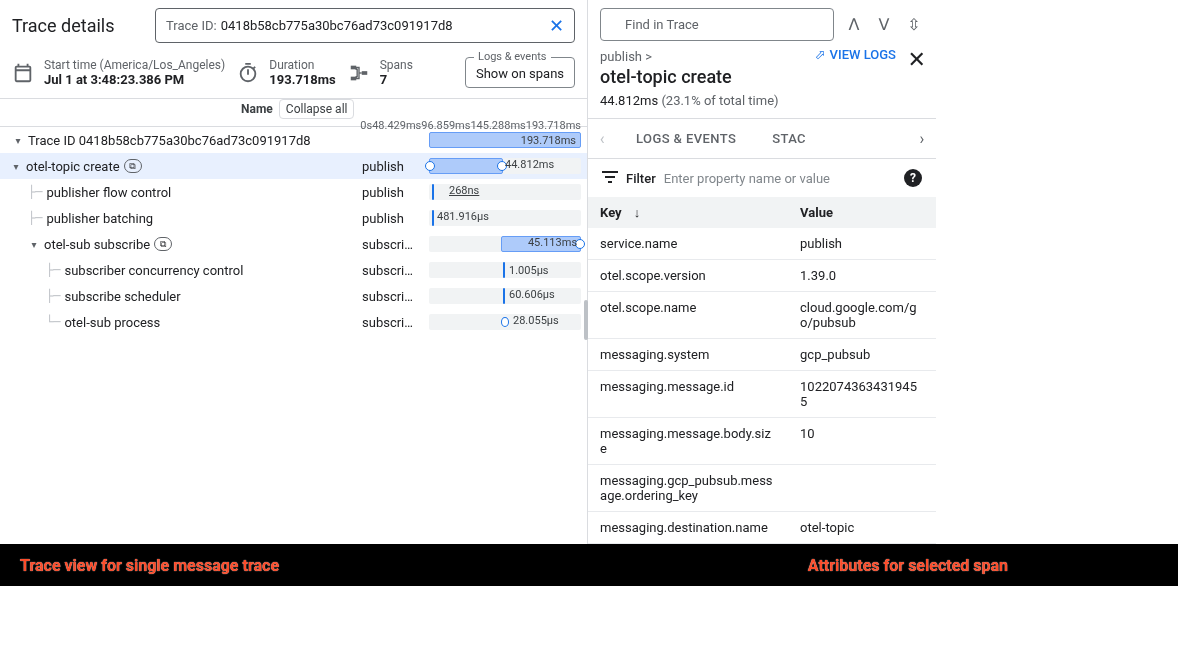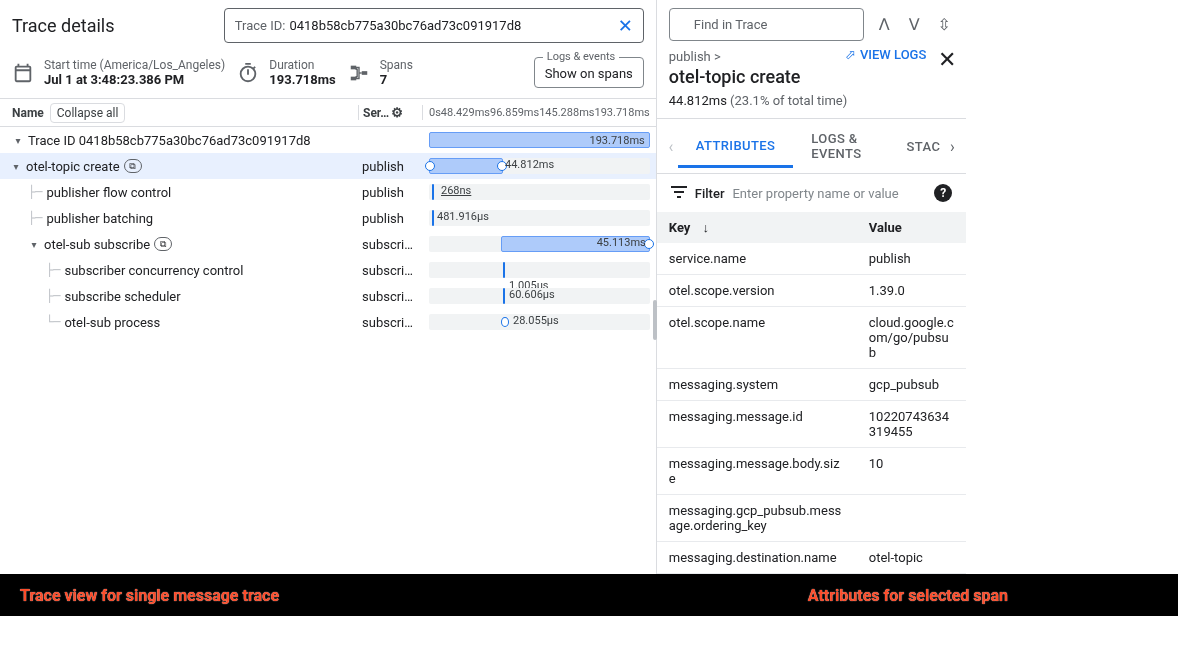--- a/index.html
+++ b/index.html
@@ -20,21 +20,21 @@
   .meta-row { display: flex; align-items: center; padding: 6px 12px 10px 12px; gap: 12px; border-bottom: 1px solid #dadce0; }
   .meta-item { display: flex; align-items: center; gap: 10px; }
   .meta-icon { width: 22px; height: 22px; color: #5f6368; display: flex; align-items: center; justify-content: center; }
   .meta-icon svg { width: 22px; height: 22px; }
   .meta-txt .lbl { font-size: 12px; color: #5f6368; }
   .meta-txt .val { font-size: 13px; font-weight: 700; }
   .logs-box { border: 1px solid #80868b; border-radius: 4px; padding: 8px 10px 6px 10px; position: relative; margin-left: auto; }
   .logs-legend { position: absolute; top: -8px; left: 8px; background: #fff; font-size: 11px; color: #5f6368; padding: 0 4px; }
 
   
-  .cols-hdr { display: flex; align-items: center; border-bottom: 1px solid #dadce0; height: 28px; font-size: 12px; color: #3c4043; }
+  .cols-hdr { display: flex; align-items: flex-end; border-bottom: 1px solid #dadce0; height: 28px; font-size: 12px; color: #3c4043; flex-direction: column; }
   .col-name { width: 358px; padding-left: 12px; display:flex; align-items:center; gap:6px; font-weight:700;}
   .collapse-pill { border:1px solid #dadce0; border-radius:4px; padding:2px 6px; font-weight:400; font-size:12px; color:#3c4043; }
   .col-serv { width: 65px; border-left:1px solid #dadce0; border-right:1px solid #dadce0; padding-left:4px; display:flex; align-items:center; gap:2px; font-weight:700; overflow:hidden;}
   .gear { font-size:13px; }
   .col-timeline { flex:1; display:flex; justify-content:space-between; padding:0 6px; font-size:11px; color:#5f6368; font-weight:400;}
 
   
   .row { display:flex; align-items:center; height:26px; font-size:13px; }
   .row.sel { background:#e8f0fe; }
   .cell-name { width:358px; display:flex; align-items:center; gap:4px; padding-left:12px; white-space:nowrap; }
@@ -199,21 +199,21 @@
 
     <div class="row">
       <div class="cell-name indent2">
           <span class="tree-l">├─</span> 
           <span>publisher flow control</span>
         </div>
       <div class="cell-serv">publish</div>
       <div class="cell-tl">
           <div class="bar-bg"></div>
           <div class="bar thin" style="left:9px; width:2px;"></div>
-          <span class="bar-lbl" style="left:18px; top:5px;text-decoration:underline;">268ns</span>
+          <span class="bar-lbl" style="left:26px; top:5px;text-decoration:underline;">268ns</span>
         </div>
     </div>
 
     <div class="row">
       <div class="cell-name indent2">
           <span class="tree-l">├─</span> 
           <span>publisher batching</span>
         </div>
       <div class="cell-serv">publish</div>
       <div class="cell-tl">
@@ -241,21 +241,21 @@
 
     <div class="row">
       <div class="cell-name indent3">
           <span class="tree-l">├─</span> 
           <span>subscriber concurrency control</span>
         </div>
       <div class="cell-serv">subscri…</div>
       <div class="cell-tl">
           <div class="bar-bg"></div>
           <div class="bar thin" style="left:80px; width:2px;"></div>
-          <span class="bar-lbl" style="left:86px; top:22px;">1.005µs</span>
+          <span class="bar-lbl" style="left:86px; top:7px;">1.005µs</span>
         </div>
     </div>
 
     <div class="row">
       <div class="cell-name indent3">
           <span class="tree-l">├─</span> 
           <span>subscribe scheduler</span>
         </div>
       <div class="cell-serv">subscri…</div>
       <div class="cell-tl">
@@ -296,21 +296,20 @@
       <div class="close-x">✕</div>
       <div class="rp-title">otel-topic create</div>
       <div class="rp-sub">
         <span>44.812ms</span>
         <span class="pct">(23.1% of total time)</span>
       </div>
     </div>
     <div class="tabs">
       <span class="tab-arrow l">‹</span>
       <div style="width:22px;"></div>
-      <div class="tab active">ATTRIBUTES</div>
       <div class="tab">LOGS &amp; EVENTS</div>
       <div class="tab">STAC</div>
       <span class="tab-arrow r">›</span>
     </div>
 
     <div class="filter-row">
       <span class="filter-ic">
         <svg width="16" height="14" viewBox="0 0 16 14">
             <path d="M0 2h16M3 7h10M6 12h4" stroke="#202124" stroke-width="2"></path>
           </svg>

